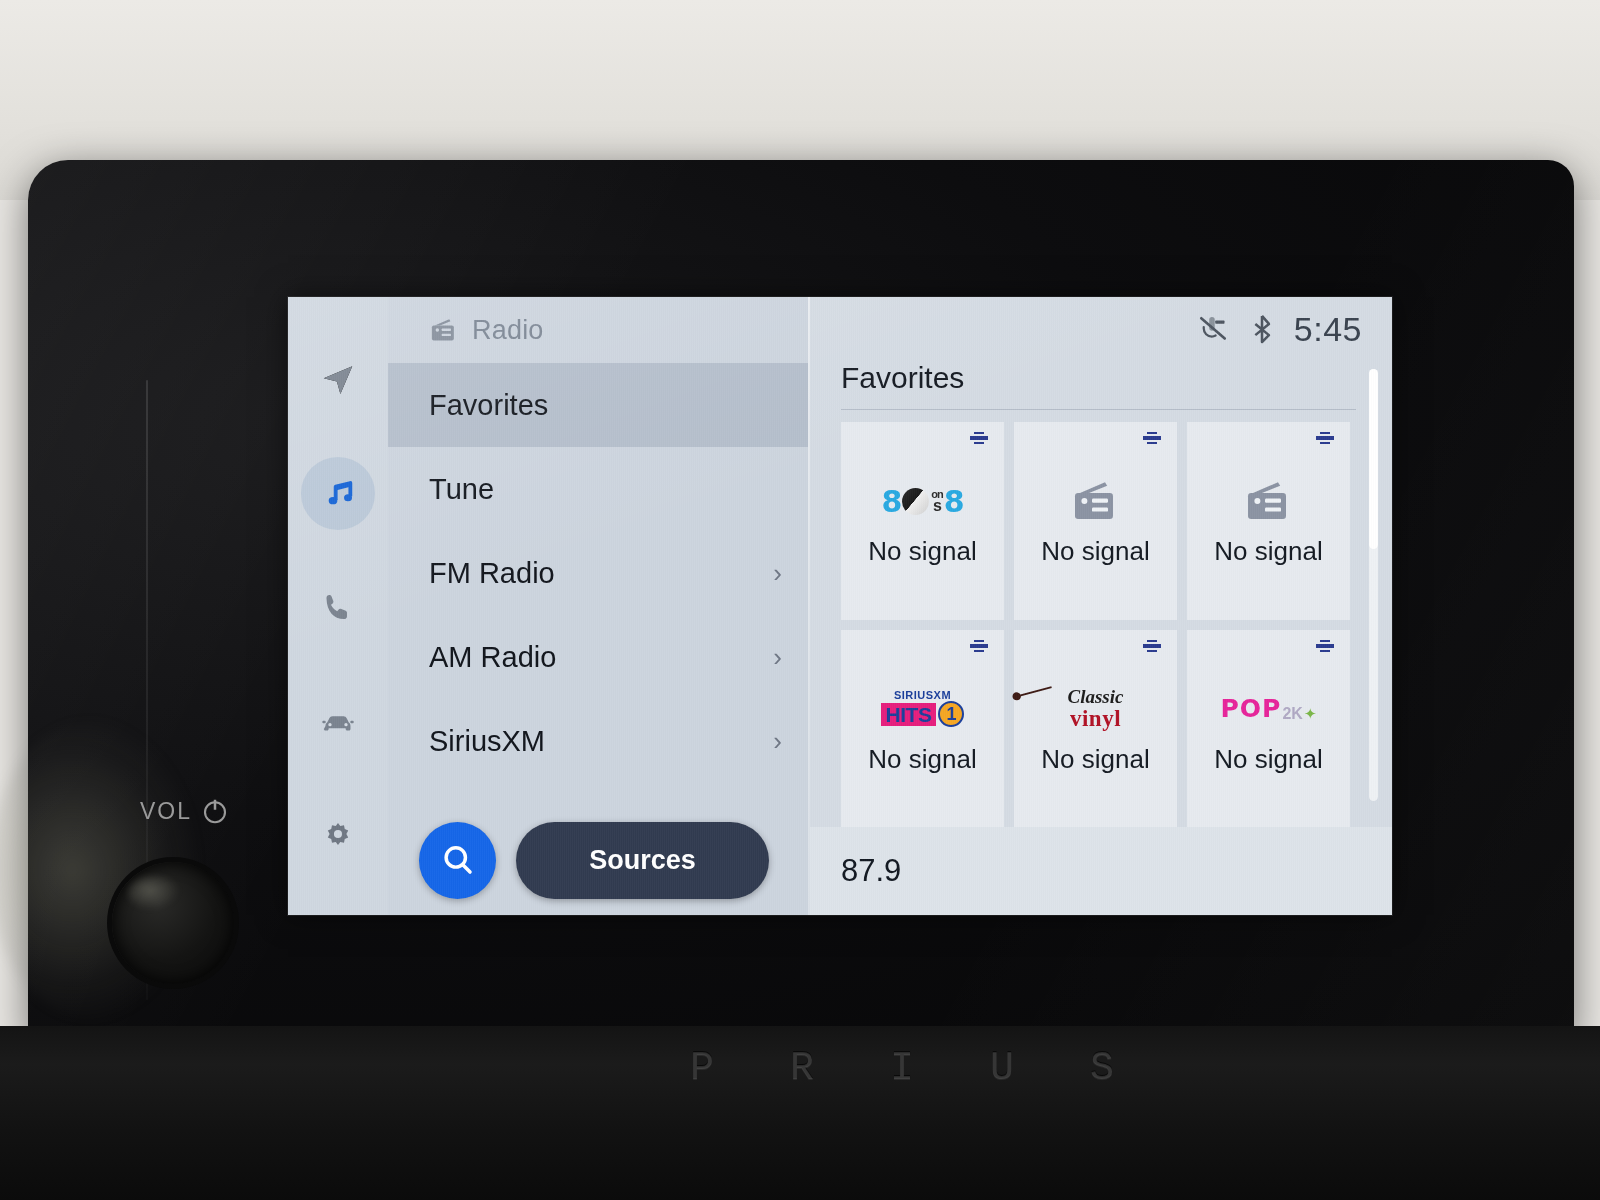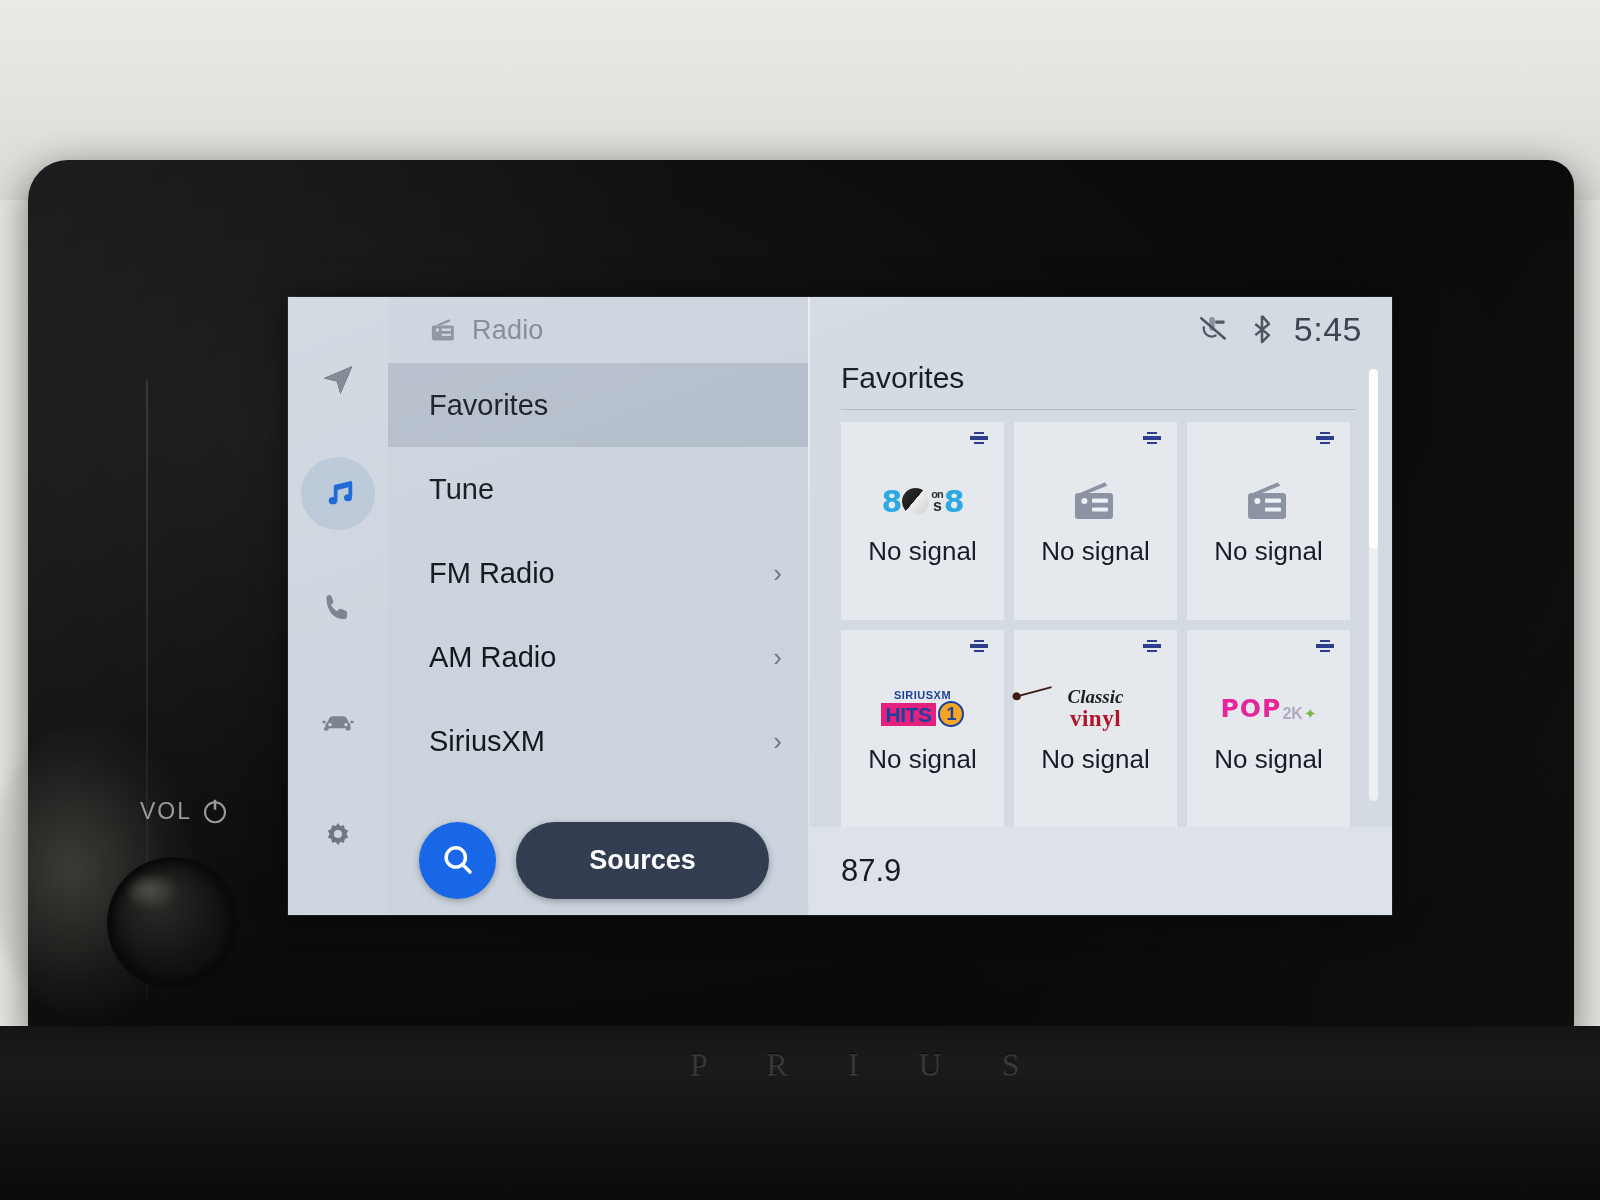--- a/index.html
+++ b/index.html
@@ -56,24 +56,24 @@
     filter: blur(6px);
   }
 
   
   .lower-trim {
     position:absolute; left:0; top:1026px; width:1600px; height:174px;
     background: linear-gradient(180deg,#141414 0%, #1b1b1b 22%, #121212 60%, #0b0b0b 100%);
   }
   .prius-badge {
     position:absolute; left:690px; top:1046px;
-    font-size: 32px; letter-spacing: 26px;
+    font-size: 40px; letter-spacing: 26px;
     color: rgba(118,118,118,.30);
     text-shadow: 0 1px 0 rgba(255,255,255,.07), 0 -1px 0 rgba(0,0,0,.6);
-    font-family: Liberation Serif, serif;
+    font-family: Liberation Mono, monospace;
     user-select:none;
   }
 
   
   .vol-label {
     position:absolute; left:140px; top:796px;
     display:flex; align-items:center; gap:8px;
     color:#9a9a9a; font-size:23px; letter-spacing:2px;
   }
   .power-glyph { width:30px; height:30px; }

